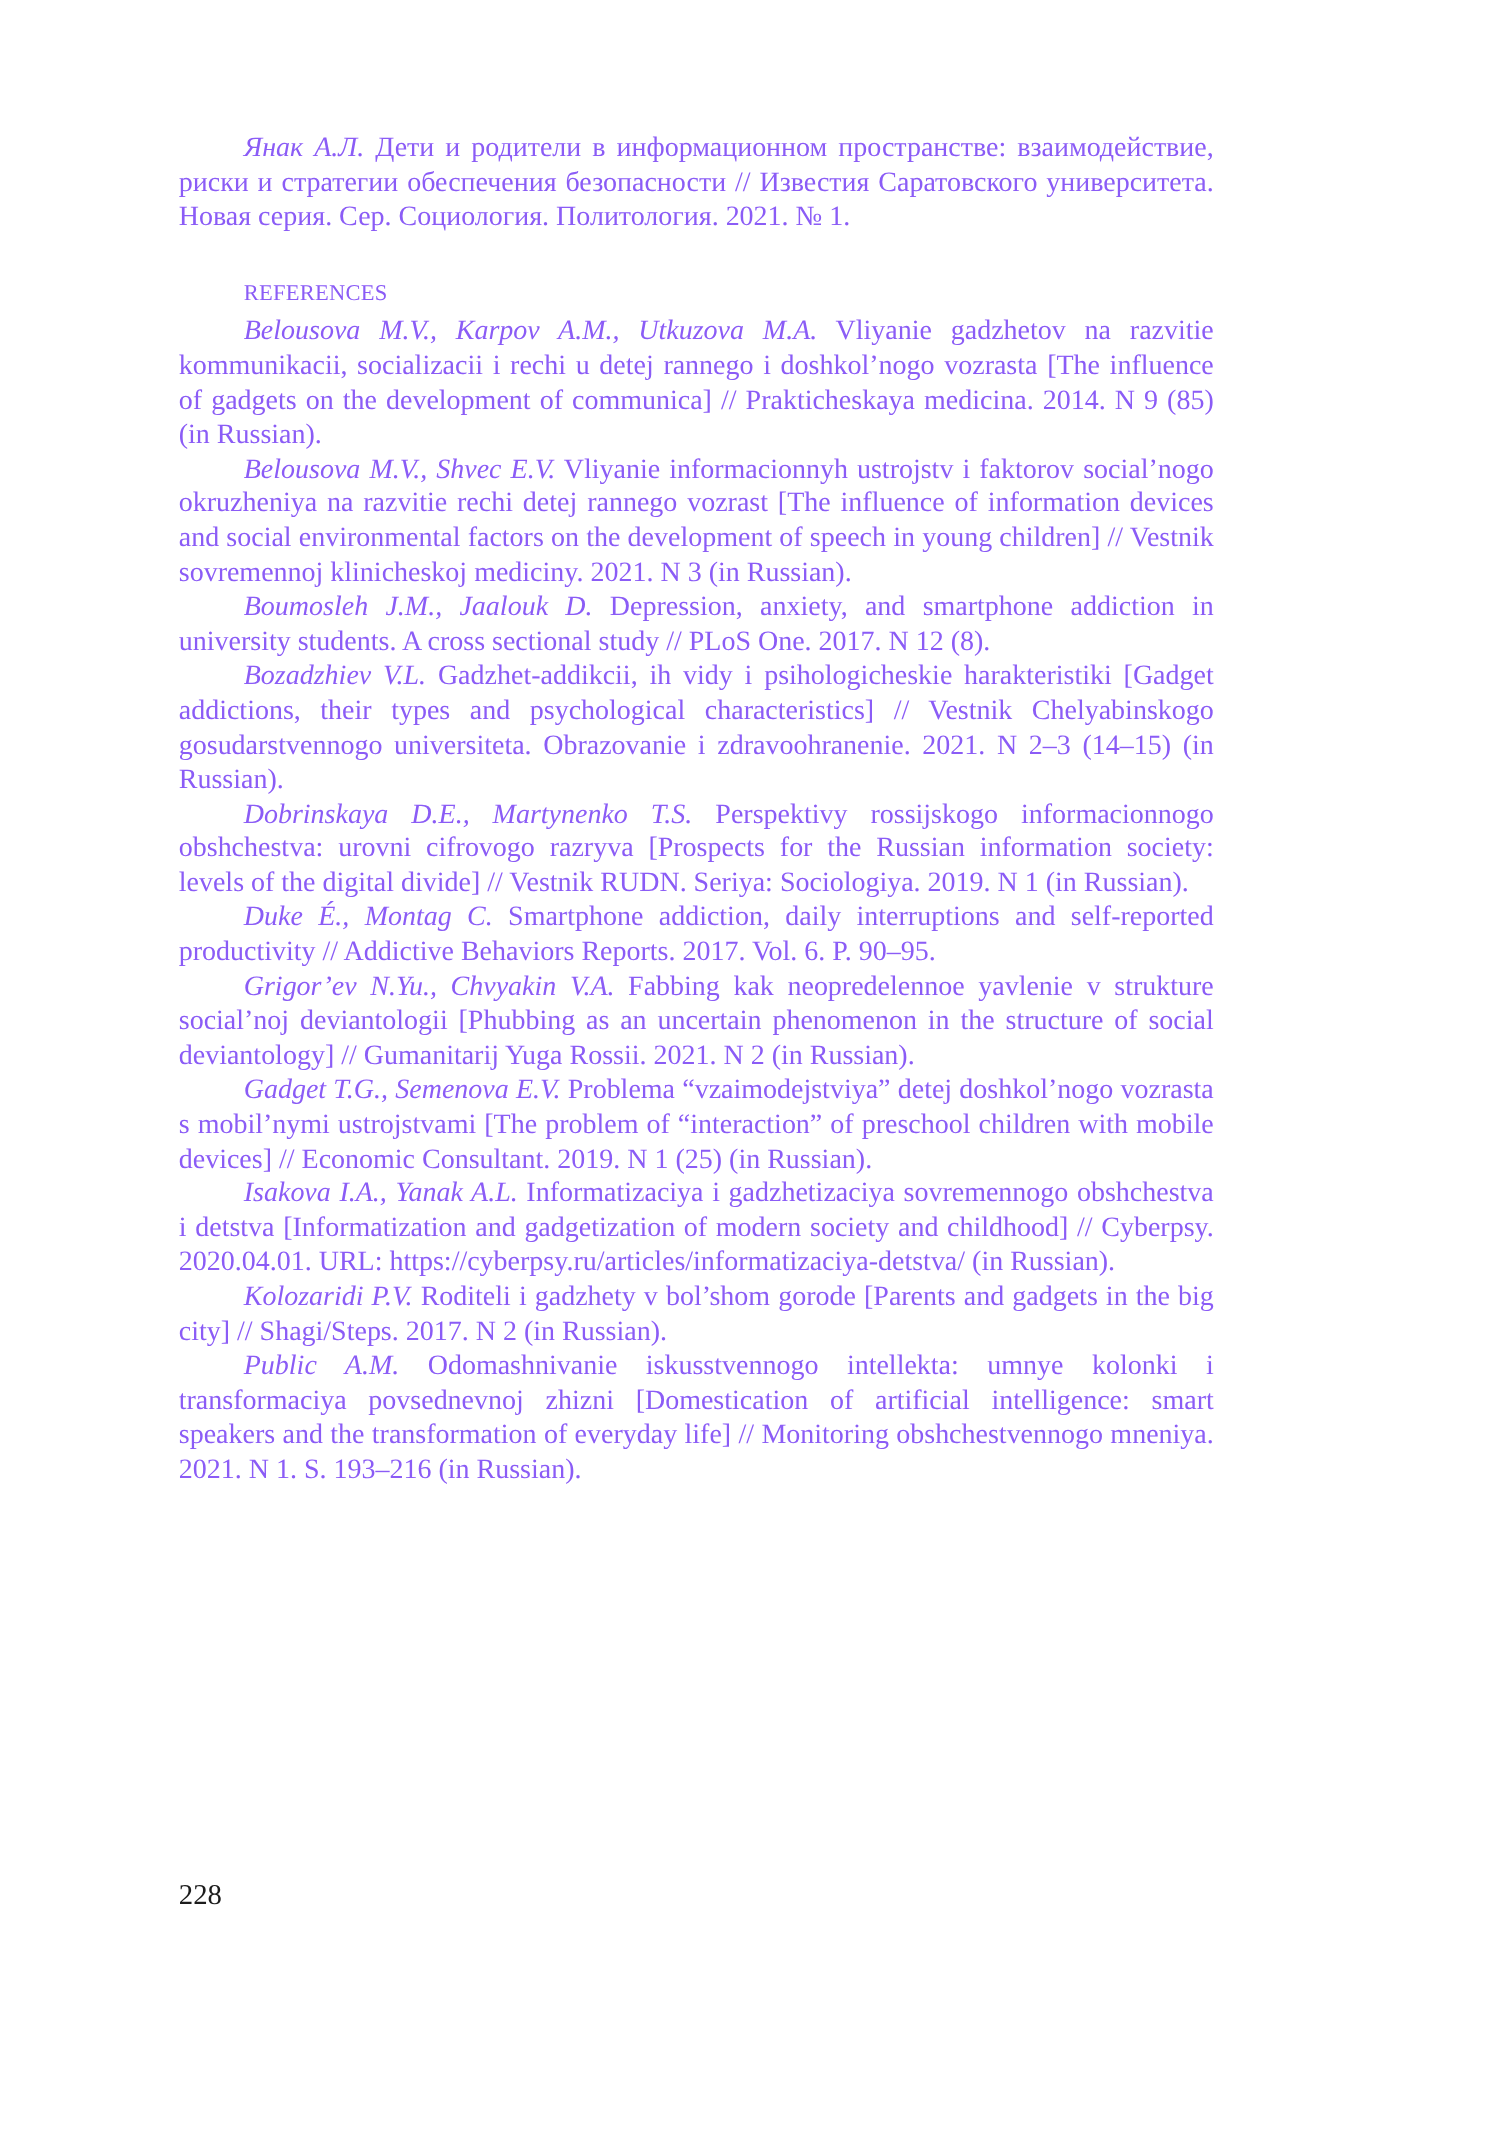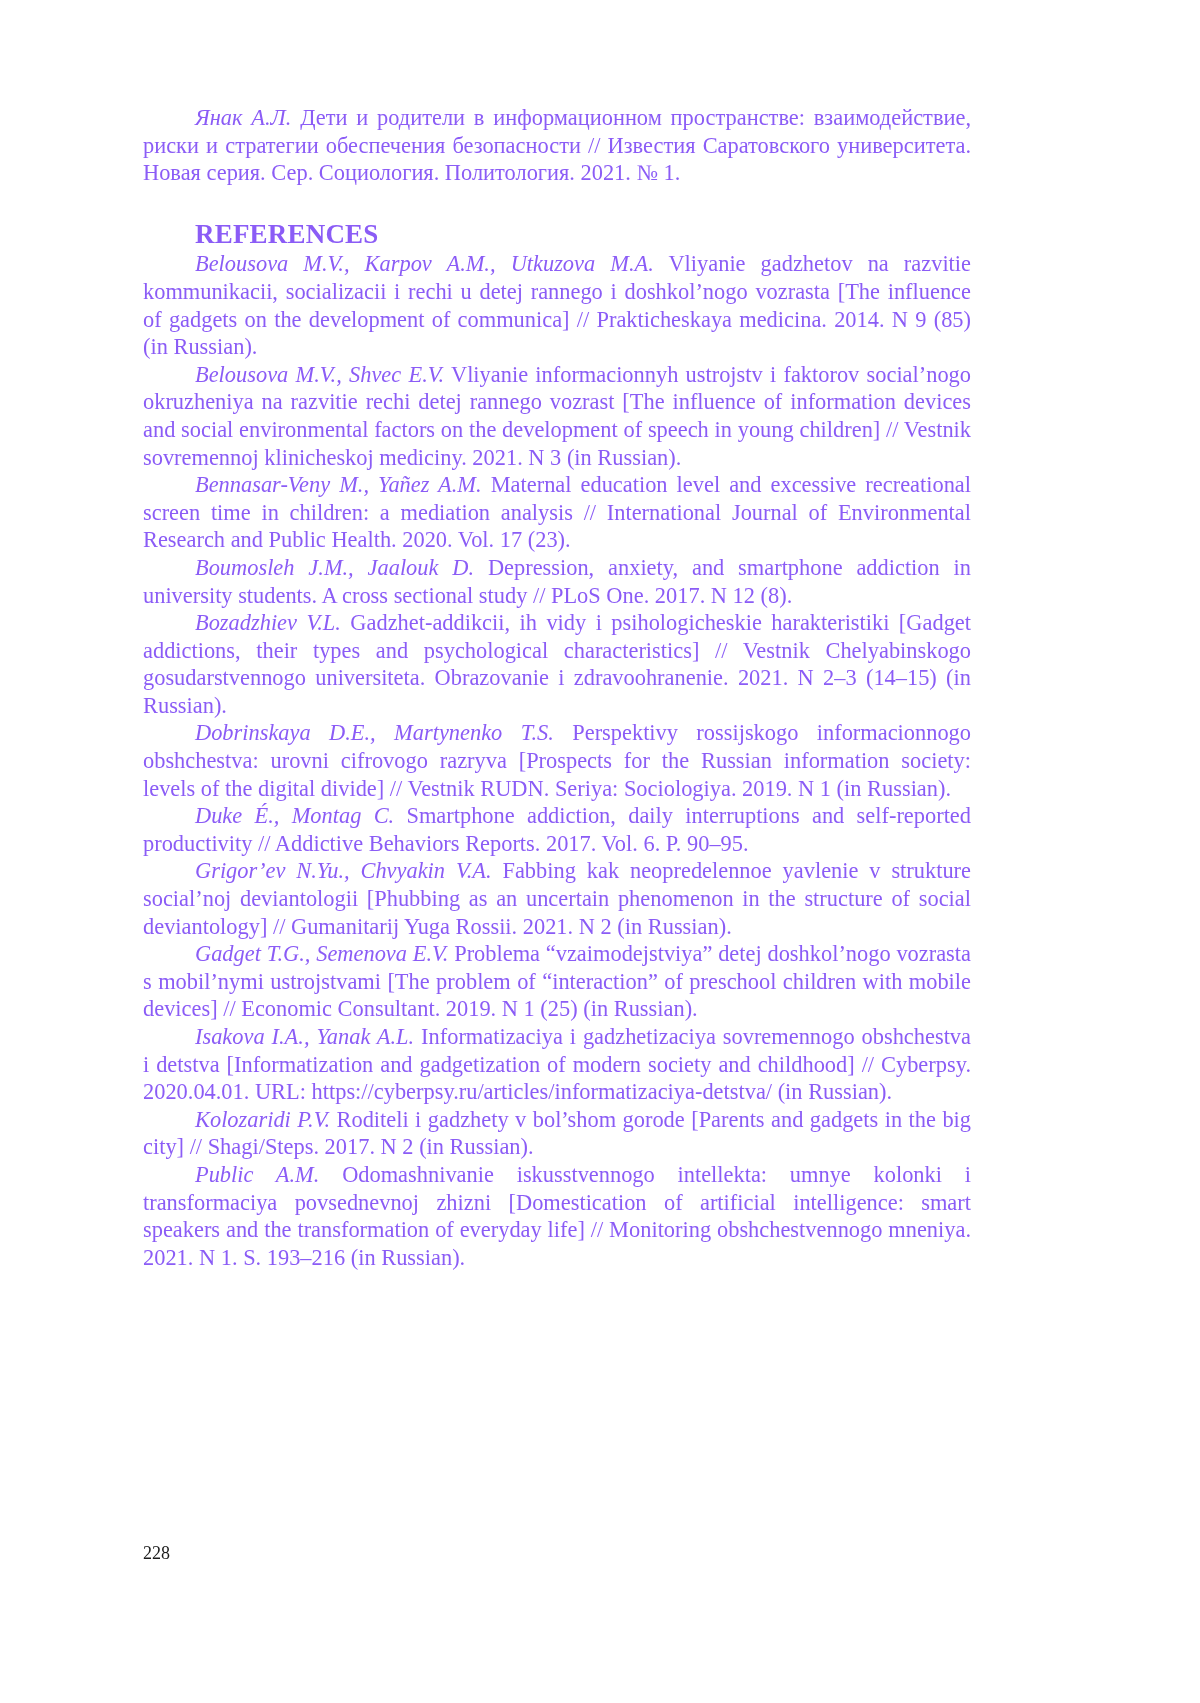--- a/index.html
+++ b/index.html
@@ -16,46 +16,45 @@
   }
   .entry {
     margin: 0;
     text-align: justify;
     text-indent: 52px;
     hyphens: manual;
   }
   .entry .authors { font-style: italic; }
   .section-heading {
     margin: 34px 0 2px 52px;
-    font-size: 27px;
-    font-weight: bold;
+    font-size: 18px;
+    font-weight: normal;
     letter-spacing: 0.2px;
   }
   .page-number {
     position: absolute;
     left: 143px;
-    top: 1543px;
+    top: 1503px;
     font-family: "Liberation Serif", "DejaVu Serif", serif;
-    font-size: 18px;
+    font-size: 23px;
     color: #1c1c1c;
   }
 </style>
 </head>
 <body>
 
 <div class="page">
 
   <p class="entry"><span class="authors">Янак А.Л.</span><span> Дети и родители в информационном пространстве: взаимодей­ствие, риски и стратегии обеспечения безопасности // Известия Саратовского университета. Новая серия. Сер. Социология. Политология. 2021. № 1.</span></p>
 
   <h2 class="section-heading">REFERENCES</h2>
 
   <div>
     <p class="entry"><span class="authors">Belousova M.V., Karpov A.M., Utkuzova M.A.</span><span> Vliyanie gadzhetov na razvitie kommunikacii, socializacii i rechi u detej rannego i doshkol’nogo vozrasta [The influence of gadgets on the development of communica] // Prakticheskaya medicina. 2014. N 9 (85) (in Russian).</span></p>
     <p class="entry"><span class="authors">Belousova M.V., Shvec E.V.</span><span> Vliyanie informacionnyh ustrojstv i faktorov social’nogo okruzheniya na razvitie rechi detej rannego vozrast [The influence of information devices and social environmental factors on the development of speech in young children] // Vestnik sovremennoj klinicheskoj mediciny. 2021. N 3 (in Russian).</span></p>
-    <p class="entry"><span class="authors">Bennasar-Veny M., Yañez A.M.</span><span> Maternal education level and excessive recreational screen time in children: a mediation analysis // International Journal of Environmental Research and Public Health. 2020. Vol. 17 (23).</span></p>
     <p class="entry"><span class="authors">Boumosleh J.M., Jaalouk D.</span><span> Depression, anxiety, and smartphone addiction in university students. A cross sectional study // PLoS One. 2017. N 12 (8).</span></p>
     <p class="entry"><span class="authors">Bozadzhiev V.L.</span><span> Gadzhet-addikcii, ih vidy i psihologicheskie harakteristiki [Gadget addictions, their types and psychological characteristics] // Vestnik Chelyabinskogo gosudarstvennogo universiteta. Obrazovanie i zdravoohranenie. 2021. N 2–3 (14–15) (in Russian).</span></p>
     <p class="entry"><span class="authors">Dobrinskaya D.E., Martynenko T.S.</span><span> Perspektivy rossijskogo informacionnogo obshchestva: urovni cifrovogo razryva [Prospects for the Russian information society: levels of the digital divide] // Vestnik RUDN. Seriya: Sociologiya. 2019. N 1 (in Russian).</span></p>
     <p class="entry"><span class="authors">Duke É., Montag C.</span><span> Smartphone addiction, daily interruptions and self-reported productivity // Addictive Behaviors Reports. 2017. Vol. 6. P. 90–95.</span></p>
     <p class="entry"><span class="authors">Grigor’ev N.Yu., Chvyakin V.A.</span><span> Fabbing kak neopredelennoe yavlenie v strukture social’noj deviantologii [Phubbing as an uncertain phenomenon in the structure of social deviantology] // Gumanitarij Yuga Rossii. 2021. N 2 (in Russian).</span></p>
     <p class="entry"><span class="authors">Gadget T.G., Semenova E.V.</span><span> Problema “vzaimodejstviya” detej doshkol’nogo vozrasta s mobil’nymi ustrojstvami [The problem of “interaction” of preschool children with mobile devices] // Economic Consultant. 2019. N 1 (25) (in Russian).</span></p>
     <p class="entry"><span class="authors">Isakova I.A., Yanak A.L.</span><span> Informatizaciya i gadzhetizaciya sovremennogo obshchestva i detstva [Informatization and gadgetization of modern society and childhood] // Cyberpsy. 2020.04.01. URL: https://cyberpsy.ru/articles/​informatizaciya-detstva/ (in Russian).</span></p>
     <p class="entry"><span class="authors">Kolozaridi P.V.</span><span> Roditeli i gadzhety v bol’shom gorode [Parents and gadgets in the big city] // Shagi/Steps. 2017. N 2 (in Russian).</span></p>
     <p class="entry"><span class="authors">Public A.M.</span><span> Odomashnivanie iskusstvennogo intellekta: umnye kolonki i transformaciya povsednevnoj zhizni [Domestication of artificial intelligence: smart speakers and the transformation of everyday life] // Monitoring obshchestvennogo mneniya. 2021. N 1. S. 193–216 (in Russian).</span></p>
   </div>

